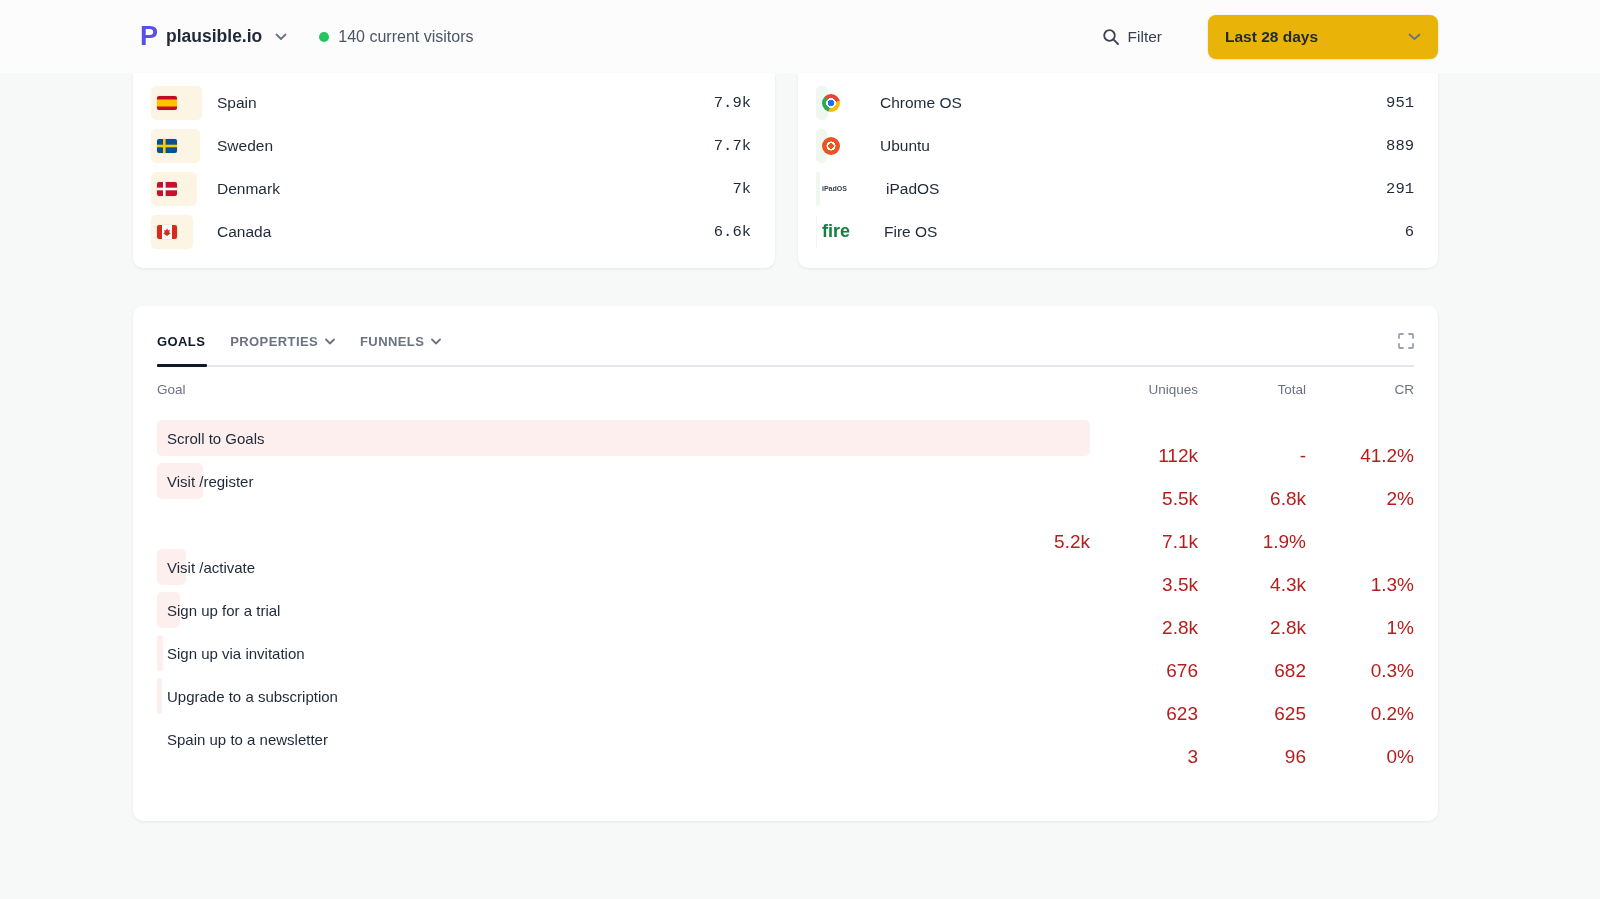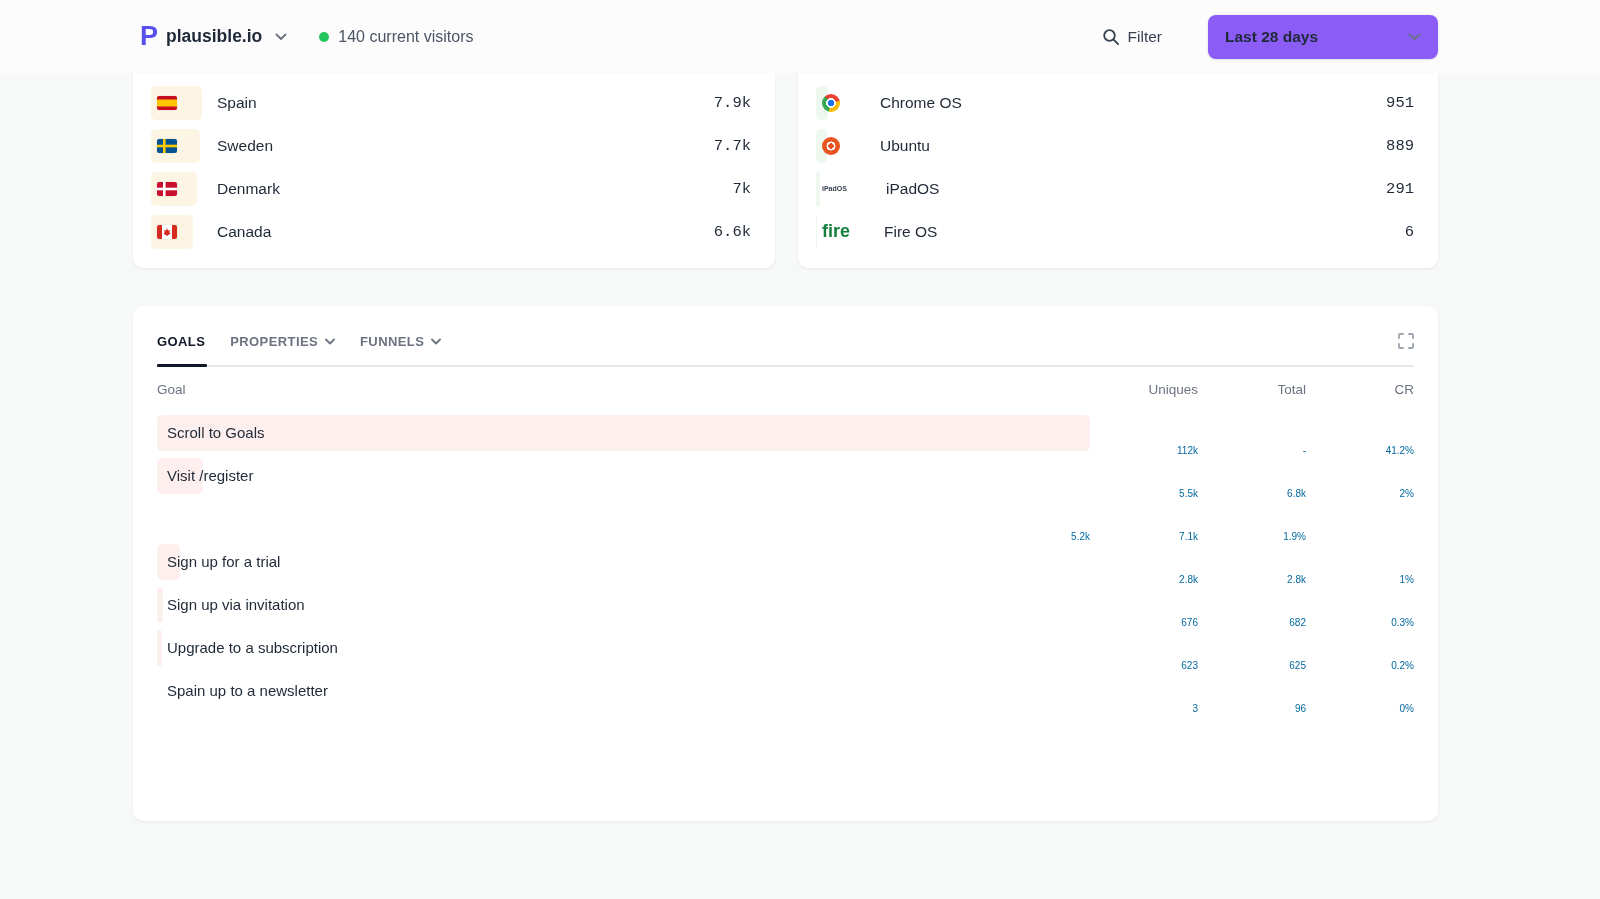--- a/index.html
+++ b/index.html
@@ -25,21 +25,21 @@
   .caret { margin-left:13px; display:inline-flex; }
   .live-dot {
     width:10px; height:10px; border-radius:50%;
     background:var(--accent-green,#22c55e); margin:0 9px 0 32px;
   }
   .visitors { font-size:16px; color:#4b5563; }
   .topbar-right { display:flex; align-items:center; }
   .filter-btn { display:flex; align-items:center; gap:8px; cursor:pointer; margin-right:46px; }
   .filter-btn span { font-size:15.5px; color:#374151; }
   .daterange {
-    width:230px; height:44px; background:#8b5cf6; border-radius:8px;
+    width:230px; height:44px; background:#eab308; border-radius:8px;
     box-shadow:0 1px 3px rgba(0,0,0,0.09), 0 0 0 1px rgba(0,0,0,0.02);
     display:flex; align-items:center; justify-content:space-between;
     padding:0 17px; cursor:pointer;
   }
   .daterange span { font-size:15.5px; font-weight:600; color:#1f2937; }
 
   .card {
     position:absolute; background:#ffffff;
     box-shadow:0 1px 3px rgba(0,0,0,0.07);
   }
@@ -93,21 +93,21 @@
   .goal-headers { height:40px; margin-top:2px; }
   .goal-headers span { font-size:13.5px; color:#6b7280; }
   .col-right { text-align:right; }
   .goal-row { height:43px; cursor:pointer; }
   .goal-cell-label { position:relative; height:36px; display:flex; align-items:center; }
   .goal-bar {
     position:absolute; left:0; top:0; height:36px; border-radius:5px;
     background:var(--goal-bar,#fdefee); z-index:0;
   }
   .goal-name { position:relative; z-index:1; font-size:15px; color:#1f2937; margin-left:10px; }
-  .goal-val { font-size:10px; color:#0369a1; text-align:right;margin-top:36px; }
+  .goal-val { font-size:19px; color:#b91c1c; text-align:right;margin-top:36px; }
 
   svg.stroke-ic { stroke:#6b7280; fill:none; stroke-width:1.8; stroke-linecap:round; stroke-linejoin:round; }
   svg.search-ic { stroke:#374151; fill:none; stroke-width:1.8; stroke-linecap:round; }
 </style>
 </head>
 <body>
 
 <header class="topbar">
   <div class="topbar-left">
     <span class="logo">P</span>
@@ -283,20 +283,29 @@
       <span class="goal-val">6.8k</span>
       <span class="goal-val">2%</span>
     </div>
     <div class="goal-grid goal-row">
       <span class="goal-val">5.2k</span>
       <span class="goal-val">7.1k</span>
       <span class="goal-val">1.9%</span>
     </div>
     <div class="goal-grid goal-row">
       <div class="goal-cell-label">
+        <div class="goal-bar" style="width: 3.1%;"></div>
+        <span class="goal-name">Visit /activate</span>
+      </div>
+      <span class="goal-val">3.5k</span>
+      <span class="goal-val">4.3k</span>
+      <span class="goal-val">1.3%</span>
+    </div>
+    <div class="goal-grid goal-row">
+      <div class="goal-cell-label">
         <div class="goal-bar" style="width: 2.5%;"></div>
         <span class="goal-name">Sign up for a trial</span>
       </div>
       <span class="goal-val">2.8k</span>
       <span class="goal-val">2.8k</span>
       <span class="goal-val">1%</span>
     </div>
     <div class="goal-grid goal-row">
       <div class="goal-cell-label">
         <div class="goal-bar" style="width: 0.62%;"></div>

